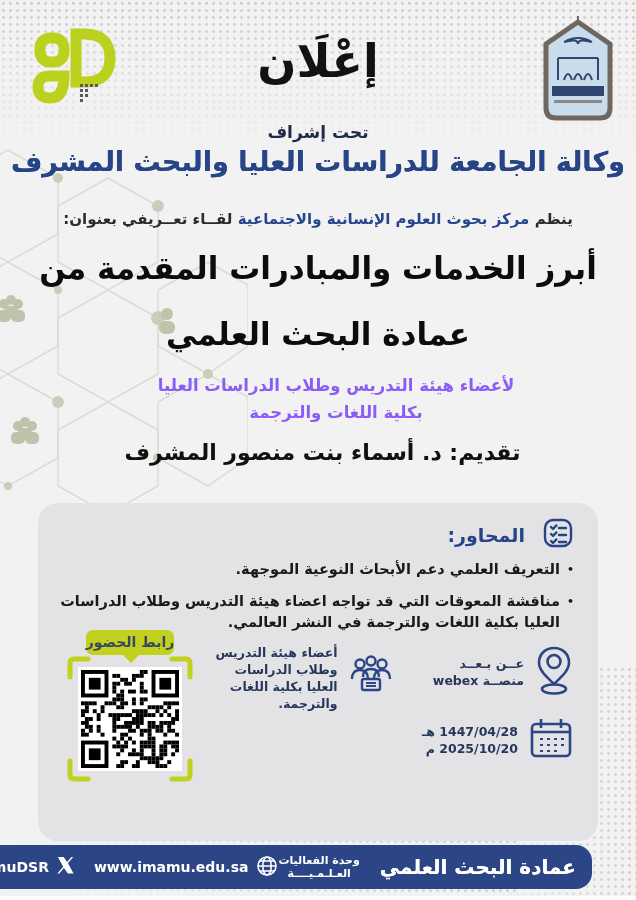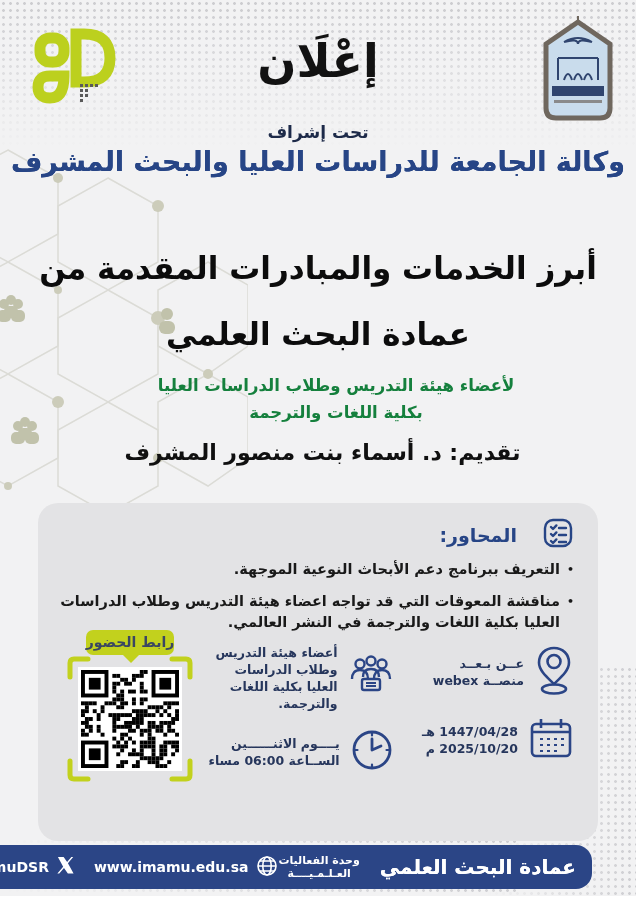--- a/index.html
+++ b/index.html
@@ -33,28 +33,28 @@
     font-size:17px; font-weight:bold; color:#1d2a49;}
   .agency{position:absolute; left:0; right:0; top:146px; text-align:center;
     font-size:27px; font-weight:bold; color:#274586; text-shadow:0 0 .4px #274586;}
 
   .intro{position:absolute; left:0; right:0; top:210px; text-align:center; font-size:15px; font-weight:bold; color:#2b2b2b;}
   .intro .org{color:#27458c;}
 
   .main-title{position:absolute; left:0; right:0; text-align:center; font-size:31px; font-weight:bold; color:#0c0c0c;}
   .title-1{top:250px;} .title-2{top:316px;}
   .audience{position:absolute; left:0; right:0; top:372px; text-align:center;
-    font-size:16.5px; font-weight:bold; color:#15803d; line-height:27px;margin-left:36px;}
+    font-size:16.5px; font-weight:bold; color:#8b5cf6; line-height:27px;margin-left:36px;}
   .presenter{position:absolute; left:9px; right:0; top:440px; text-align:center;
     font-size:22px; font-weight:bold; color:#101010;}
 
   
   .card{position:absolute; left:38px; right:38px; top:503px; height:338px;
     background:var(--card); border-radius:20px; padding:14px 24px 10px 18px;}
-  .topics-head{display:flex; align-items:center; gap:25px; font-size:19px; font-weight:bold; color:#274586; margin-bottom:6px;}
+  .topics-head{display:flex; align-items:center; gap:17px; font-size:19px; font-weight:bold; color:#274586; margin-bottom:6px;}
   .topics-list{list-style:none; font-size:14.5px; font-weight:bold; color:#191919;}
   .topics-list li{position:relative; padding-right:14px; margin-bottom:11px; line-height:21px;}
   .topics-list li::before{content:"•"; position:absolute; right:0; top:0; font-size:11px; color:#191919;}
 
   .detail-grid{display:flex; direction:rtl; align-items:flex-start; margin-top:8px;}
   .detail-col{display:flex; flex-direction:column; gap:16px;}
   .col-a{width:195px;} .col-b{width:205px;}
   .detail-item{display:flex; direction:rtl; align-items:center; gap:10px;}
   .detail-item .txt{font-size:12.5px; font-weight:bold; color:#26365c; text-align:right; line-height:17px;}
   .detail-item .ico{flex:0 0 auto;}
@@ -170,20 +170,25 @@
       </g>
       <rect x="12" y="72" width="52" height="10" fill="#30456f"></rect>
       <rect x="14" y="86" width="48" height="3" fill="#8a8a8a"></rect>
     </svg>
   </div>
 
   <div class="ealan">إعْلَان</div>
   <div class="supervision">تحت إشراف</div>
   <div class="agency">وكالة الجامعة للدراسات العليا والبحث المشرف</div>
 
+  <div class="intro">
+    <span>ينظم</span>
+    <span class="org">مركز بحوث العلوم الإنسانية والاجتماعية</span>
+    <span>لقــاء تعــريفي بعنوان:</span>
+  </div>
 
   <div class="main-title title-1">أبرز الخدمات والمبادرات المقدمة من</div>
   <div class="main-title title-2">عمادة البحث العلمي</div>
 
   <div class="audience">
     <div>لأعضاء هيئة التدريس وطلاب الدراسات العليا</div>
     <div>بكلية اللغات والترجمة</div>
   </div>
 
   <div class="presenter">تقديم: د. أسماء بنت منصور المشرف</div>
@@ -195,21 +200,21 @@
           <rect x="3" y="3" width="26" height="26" rx="8"></rect>
           <path d="M9 10 l2 2 l3.4 -3.6 M17 11 l7 0"></path>
           <path d="M9 17 l2 2 l3.4 -3.6 M17 18 l7 0"></path>
           <path d="M9 24 l2 2 l3.4 -3.6 M17 25 l7 0"></path>
         </svg>
       </span>
       <span>المحاور:</span>
     </div>
 
     <ul class="topics-list">
-      <li>التعريف ببرنامج دعم الأبحاث النوعية الموجهة.</li>
+      <li>التعريف العلمي دعم الأبحاث النوعية الموجهة.</li>
       <li>مناقشة المعوقات التي قد تواجه اعضاء هيئة التدريس وطلاب الدراسات العليا بكلية اللغات والترجمة في النشر العالمي.</li>
     </ul>
 
     <div class="detail-grid">
 
       <div class="detail-col col-a">
         <div class="detail-item">
           <span class="ico">
             <svg width="40" height="52" viewBox="0 0 40 52" fill="none" stroke="#2b4586" stroke-width="2.6">
               <path d="M20 4 C11 4 5 10.5 5 18.5 C5 27 14 34 20 40 C26 34 35 27 35 18.5 C35 10.5 29 4 20 4 Z"></path>
@@ -248,33 +253,20 @@
               <circle cx="12" cy="9" r="4.5"></circle>
               <circle cx="34" cy="9" r="4.5"></circle>
               <circle cx="23" cy="6" r="4.5"></circle>
               <path d="M4 24 q0 -9 8 -9 q8 0 8 9 M26 24 q0 -9 8 -9 q8 0 8 9"></path>
               <path d="M15 22 q0 -8 8 -8 q8 0 8 8"></path>
               <rect x="14" y="24" width="18" height="11" rx="2"></rect>
               <path d="M18 28 h10 M18 31 h10" stroke-width="1.8"></path>
             </svg>
           </span>
           <div class="txt">أعضاء هيئة التدريس وطلاب الدراسات العليا بكلية اللغات والترجمة.</div>
-        </div>
-        <div class="detail-item">
-          <span class="ico">
-            <svg width="44" height="44" viewBox="0 0 44 44" fill="none" stroke="#2b4586" stroke-width="2.8" stroke-linecap="round">
-              <circle cx="22" cy="22" r="18"></circle>
-              <path d="M22 22 L22 11 M22 22 L31 18"></path>
-              <path d="M22 5.5 v2 M38.5 22 h-2 M22 38.5 v-2 M5.5 22 h2" stroke-width="2.2"></path>
-            </svg>
-          </span>
-          <div class="txt">
-            <div>يــــوم الاثنــــــين</div>
-            <div>الســاعة 06:00 مساء</div>
-          </div>
         </div>
       </div>
 
       <div class="qr-block">
         <div class="qr-tag">رابط الحضور</div>
         <div class="qr-frame">
           <svg width="128" height="128" viewBox="0 0 128 128" style="position:absolute; inset:0;">
             <g fill="none" stroke="#c2d11d" stroke-width="5" stroke-linecap="round">
               <path d="M4 22 L4 8 Q4 4 8 4 L22 4"></path>
               <path d="M106 4 L120 4 Q124 4 124 8 L124 22"></path>

